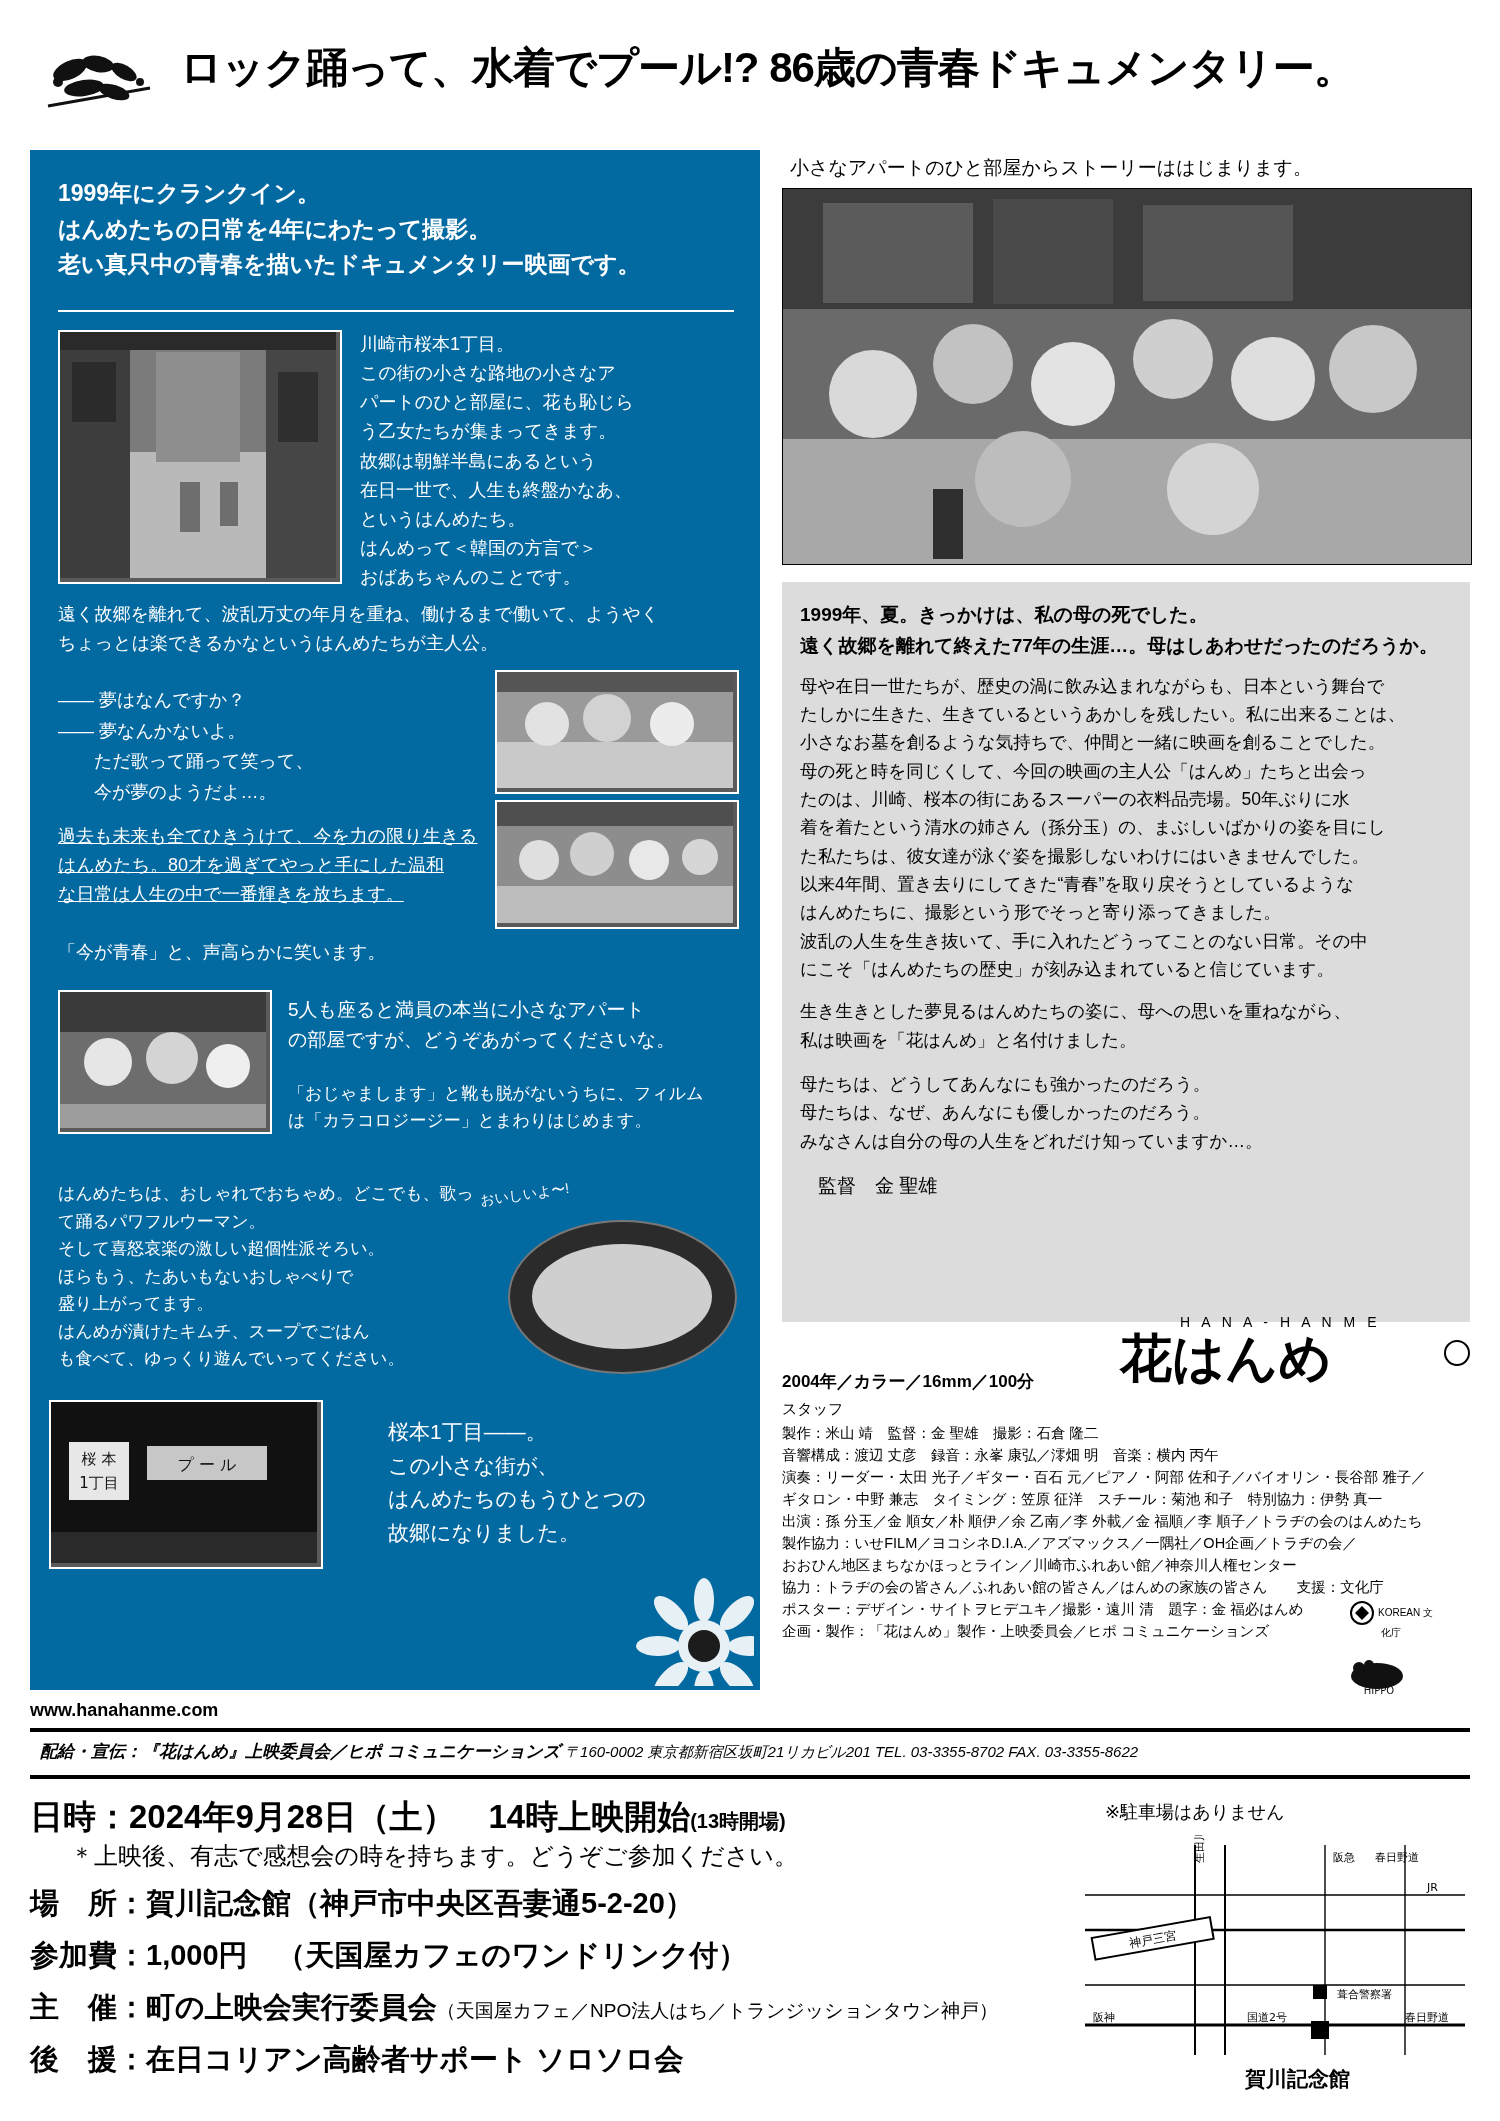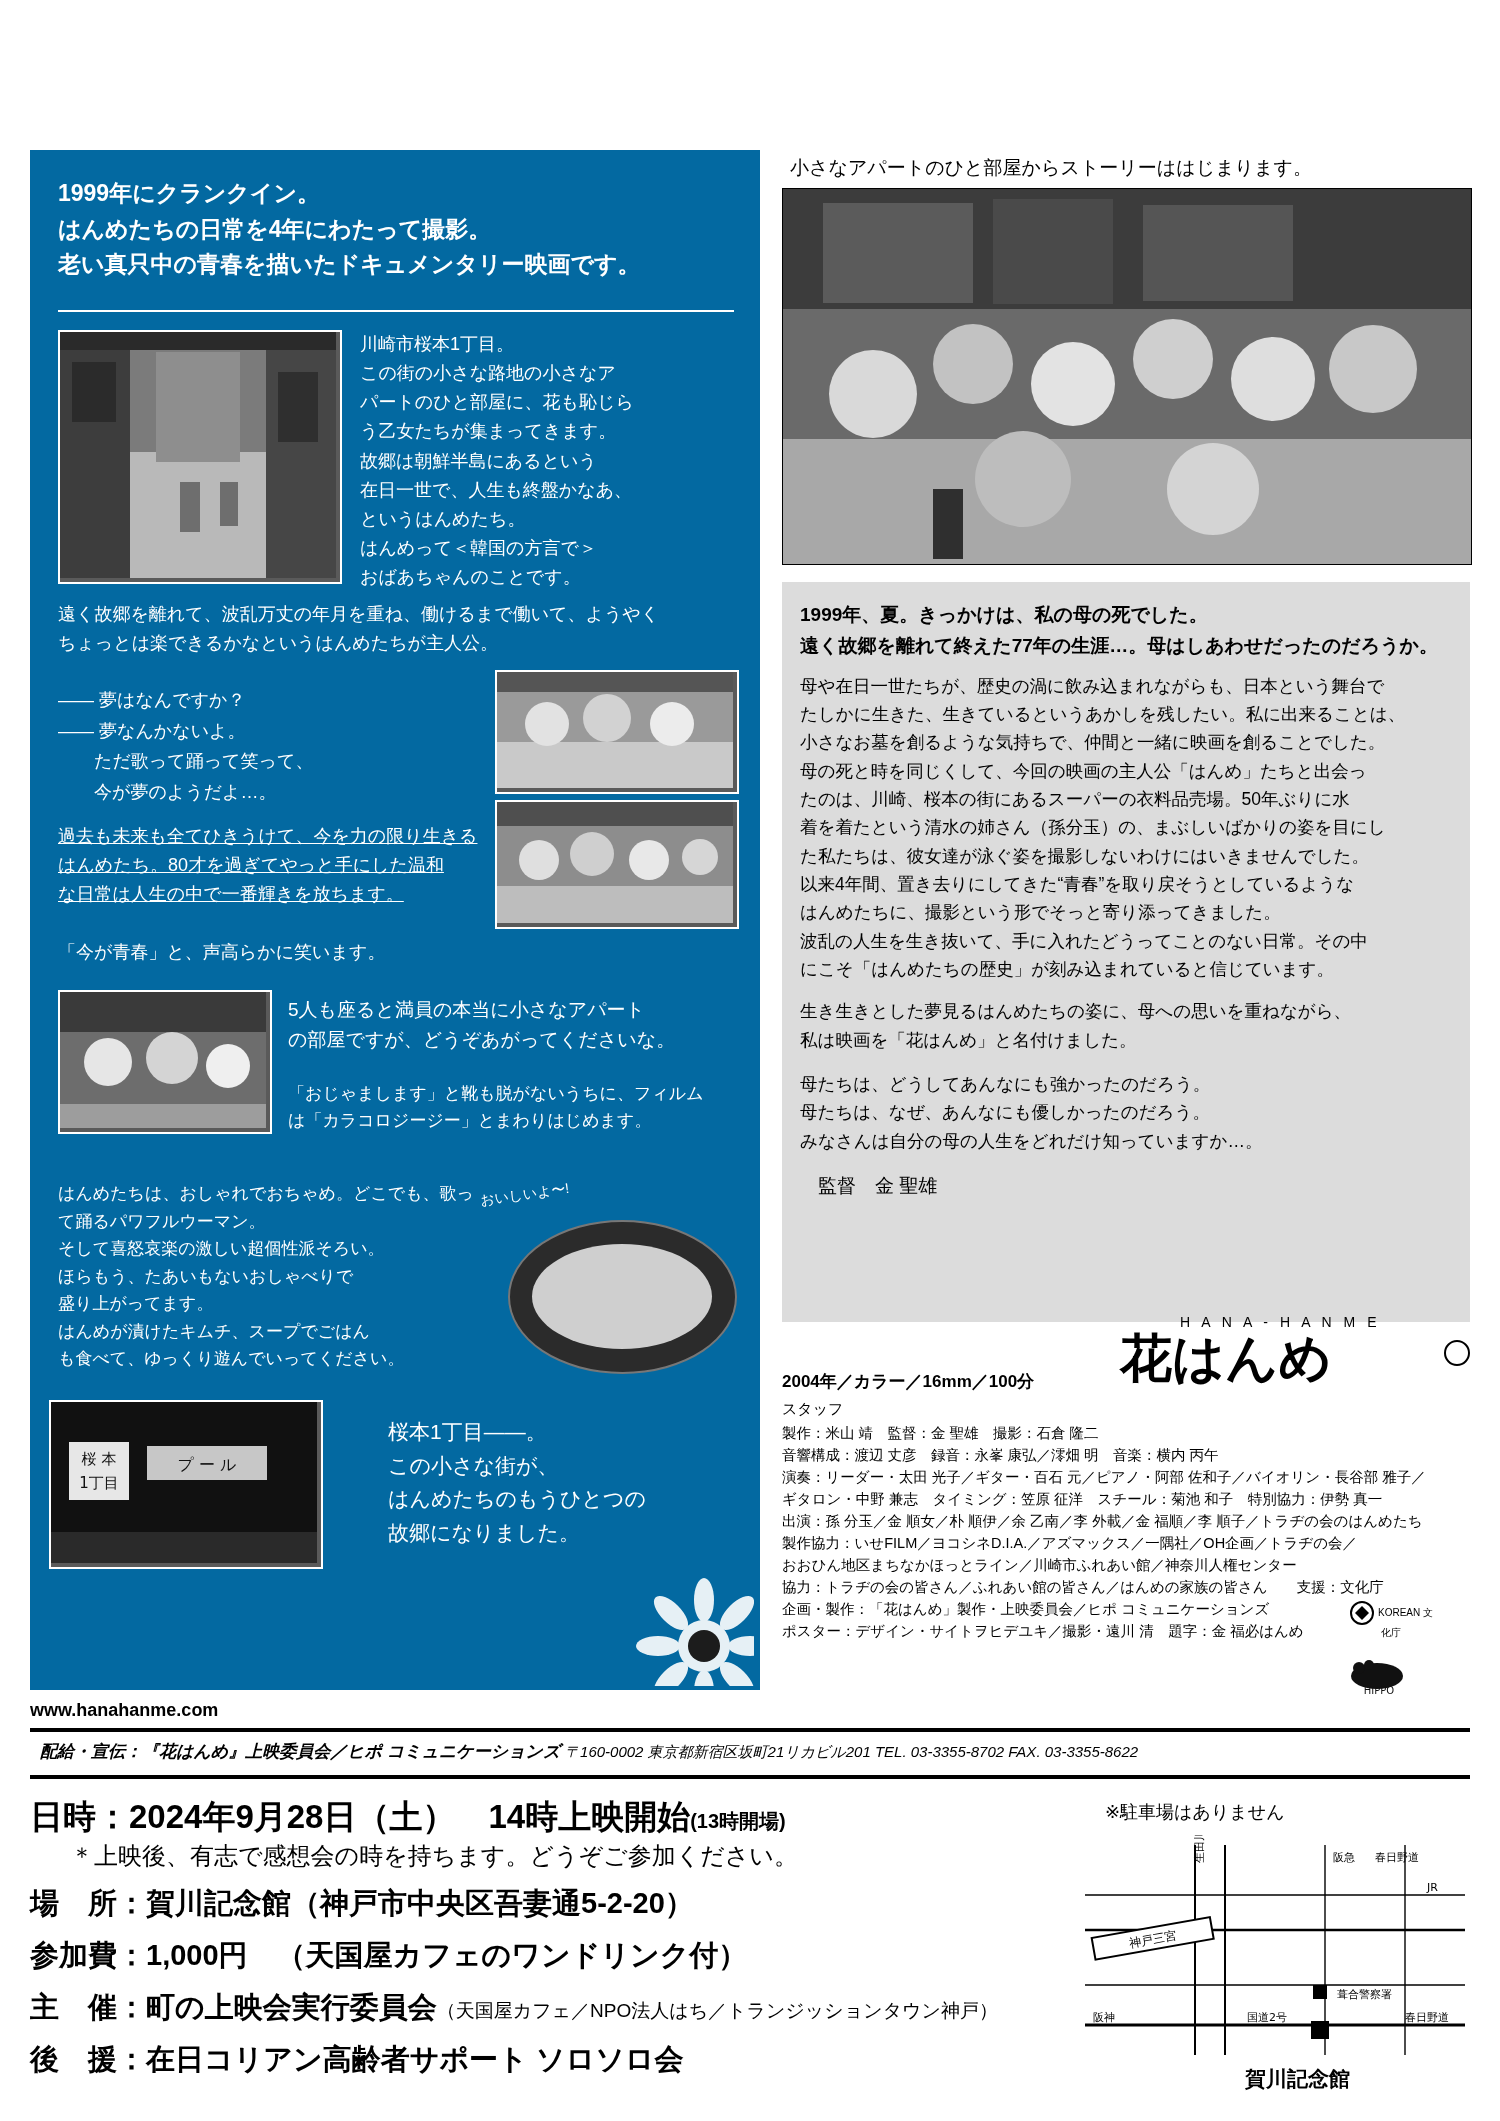--- a/index.html
+++ b/index.html
@@ -77,20 +77,37 @@
   .parking{position:absolute;left:1105px;top:1800px;font-size:18px;}
   .map{position:absolute;left:1075px;top:1835px;width:400px;height:230px;}
   .map-label{position:absolute;left:1245px;top:2065px;font-size:21px;font-weight:bold;}
   svg{display:block;}
 </style>
 </head>
 <body>
 
 <div class="page">
 
+  <div class="header">
+    <div class="header-deco">
+      <svg width="120" height="70" viewBox="0 0 120 70">
+        <g fill="#111">
+          <ellipse cx="30" cy="22" rx="18" ry="9" transform="rotate(-25 30 22)"></ellipse>
+          <ellipse cx="58" cy="16" rx="16" ry="8" transform="rotate(10 58 16)"></ellipse>
+          <ellipse cx="84" cy="24" rx="14" ry="7" transform="rotate(30 84 24)"></ellipse>
+          <ellipse cx="44" cy="40" rx="20" ry="8" transform="rotate(-8 44 40)"></ellipse>
+          <ellipse cx="74" cy="44" rx="16" ry="7" transform="rotate(18 74 44)"></ellipse>
+          <path d="M8 58 L110 40" stroke="#111" stroke-width="3" fill="none"></path>
+          <circle cx="18" cy="34" r="5"></circle>
+          <circle cx="100" cy="34" r="4"></circle>
+        </g>
+      </svg>
+    </div>
+    <div class="header-title">ロック踊って、水着でプール!? 86歳の青春ドキュメンタリー。</div>
+  </div>
 
   <div class="left-panel">
 
     <div class="lp-intro" style="white-space:pre-line;">1999年にクランクイン。
 はんめたちの日常を4年にわたって撮影。
 老い真只中の青春を描いたドキュメンタリー映画です。</div>
     <div class="hr-white"></div>
 
     <div class="photo lp-alley">
       <svg class="ph-inner" width="276" height="246" viewBox="0 0 276 246" preserveAspectRatio="none">
@@ -270,22 +287,22 @@
   <div class="staff-title">スタッフ</div>
   <div class="staff">
     <div>製作：米山 靖　監督：金 聖雄　撮影：石倉 隆二</div>
     <div>音響構成：渡辺 丈彦　録音：永峯 康弘／澪畑 明　音楽：横内 丙午</div>
     <div>演奏：リーダー・太田 光子／ギター・百石 元／ピアノ・阿部 佐和子／バイオリン・長谷部 雅子／</div>
     <div>ギタロン・中野 兼志　タイミング：笠原 征洋　スチール：菊池 和子　特別協力：伊勢 真一</div>
     <div>出演：孫 分玉／金 順女／朴 順伊／余 乙南／李 外載／金 福順／李 順子／トラヂの会のはんめたち</div>
     <div>製作協力：いせFILM／ヨコシネD.I.A.／アズマックス／一隅社／OH企画／トラヂの会／</div>
     <div>おおひん地区まちなかほっとライン／川崎市ふれあい館／神奈川人権センター</div>
     <div>協力：トラヂの会の皆さん／ふれあい館の皆さん／はんめの家族の皆さん　　支援：文化庁</div>
+    <div>ポスター：デザイン・サイトヲヒデユキ／撮影・遠川 清　題字：金 福必はんめ</div>
     <div>企画・製作：「花はんめ」製作・上映委員会／ヒポ コミュニケーションズ</div>
-    <div>ポスター：デザイン・サイトヲヒデユキ／撮影・遠川 清　題字：金 福必はんめ</div>
   </div>
 
   <div class="gov-badge">
     <svg width="26" height="26" viewBox="0 0 26 26" style="display:inline-block;vertical-align:middle;">
       <circle cx="13" cy="13" r="11" fill="none" stroke="#000" stroke-width="2"></circle>
       <path d="M6 13 L13 6 L20 13 L13 20 Z" fill="#000"></path>
     </svg>
     <span style="font-size:10px;">KOREAN 文化庁</span>
   </div>
 

